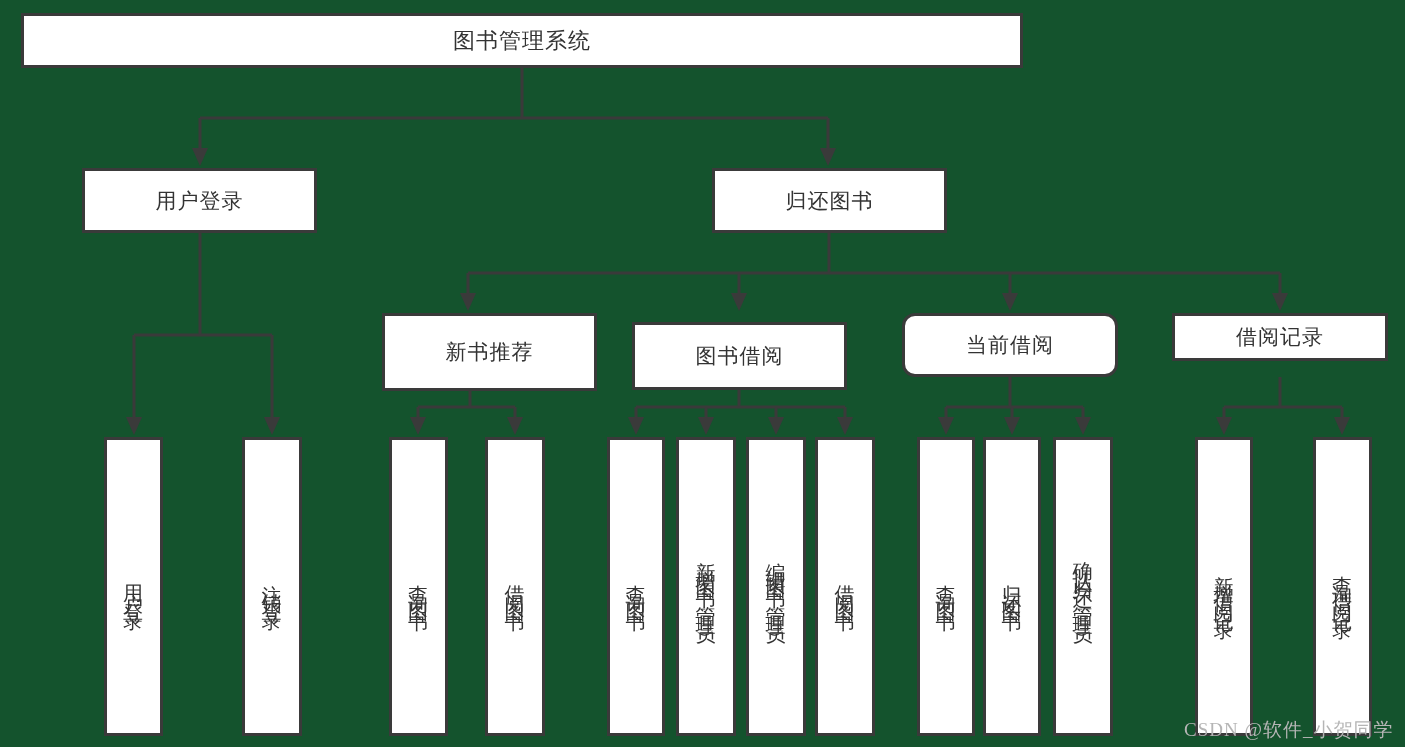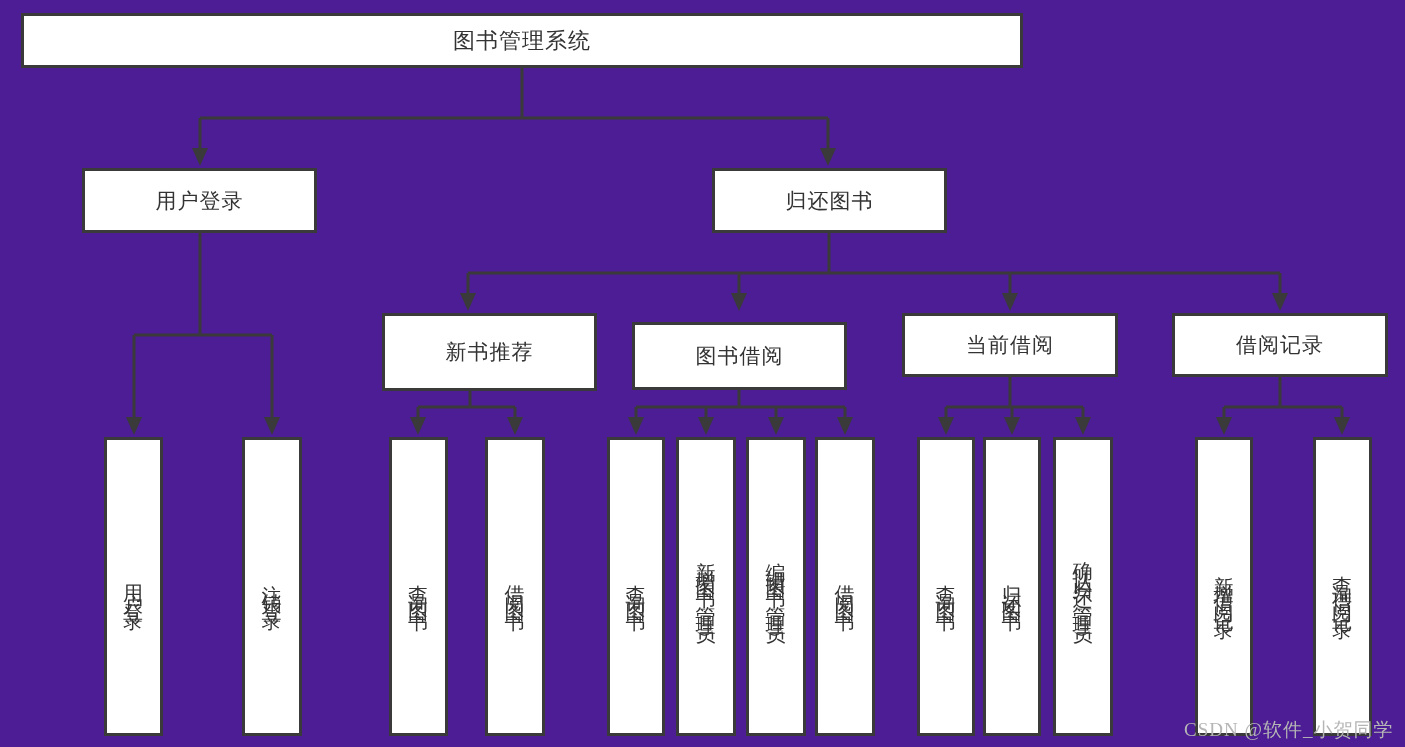--- a/index.html
+++ b/index.html
@@ -4,21 +4,21 @@
 <style>
   html, body {
     margin: 0;
     padding: 0;
     background: #ffffff;
   }
   #stage {
     position: relative;
     width: 1405px;
     height: 747px;
-    background: #4c1d95;
+    background: #14532d;
     font-family: "Liberation Sans", "DejaVu Sans", sans-serif;
     overflow: hidden;
     text-align: right;
   }
   #connectors {
     position: absolute;
     left: 0;
     top: 0;
     z-index: 1;
   }
@@ -116,24 +116,24 @@
   <div class="box" style="left:712px; top:168px; width:235px; height:65px;">
     <span class="h-label">归还图书</span>
   </div>
 
   <div class="box" style="left:382px; top:313px; width:215px; height:78px;">
     <span class="h-label">新书推荐</span>
   </div>
   <div class="box" style="left:632px; top:322px; width:215px; height:68px;">
     <span class="h-label">图书借阅</span>
   </div>
-  <div class="box" style="left:902px; top:313px; width:216px; height:64px;">
+  <div class="box" style="left:902px; top:313px; width:216px; height:64px;border-radius:13px;">
     <span class="h-label">当前借阅</span>
   </div>
-  <div class="box" style="left:1172px; top:313px; width:216px; height:64px;">
+  <div class="box" style="left:1172px; top:313px; width:216px; height:48px;">
     <span class="h-label">借阅记录</span>
   </div>
 
   <div class="box" style="left:104px; top:437px; width:59px; height:299px;">
     <span class="v-label">用户登录</span>
   </div>
   <div class="box" style="left:242px; top:437px; width:60px; height:299px;">
     <span class="v-label">注销登录</span>
   </div>
   <div class="box" style="left:389px; top:437px; width:59px; height:299px;">

